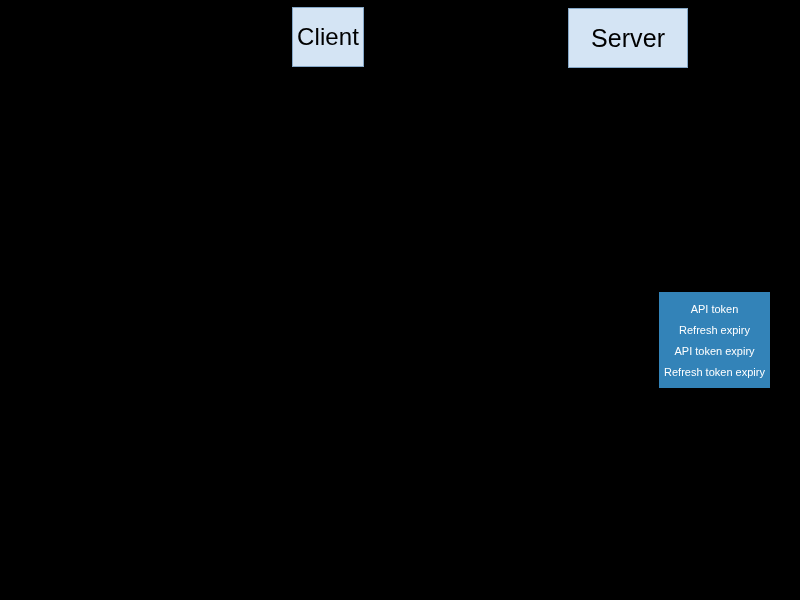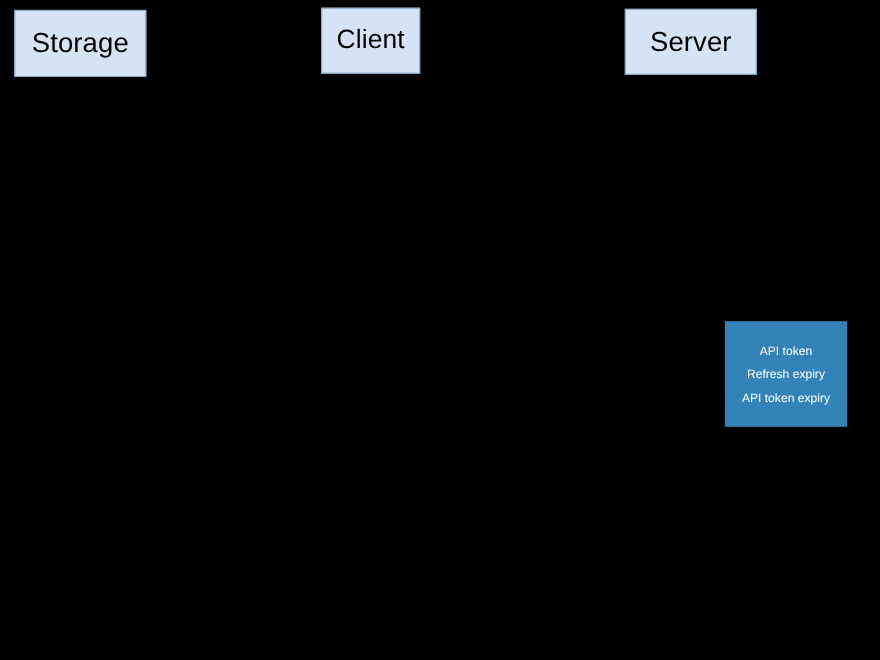--- a/index.html
+++ b/index.html
@@ -47,21 +47,21 @@
     left: 13px;
     top: 9px;
     width: 120px;
     height: 61px;
     font-size: 25px;
   }
 
   #participant-client {
     left: 292px;
     top: 7px;
-    width: 90px;
+    width: 72px;
     height: 60px;
     font-size: 24px;
   }
 
   #participant-server {
     left: 568px;
     top: 8px;
     width: 120px;
     height: 60px;
     font-size: 25px;
@@ -92,31 +92,29 @@
     text-align: center;
     white-space: nowrap;
     user-select: none;
   }
 </style>
 </head>
 <body>
 
 <div id="canvas">
 
-  <div class="participant" id="participant-storage">
-    <span>Storage</span>
-  </div>
 
   <div class="participant" id="participant-client">
     <span>Client</span>
   </div>
 
   <div class="participant" id="participant-server">
     <span>Server</span>
   </div>
 
   <div id="note-tokens">
     <div class="note-line">API token</div>
     <div class="note-line">Refresh expiry</div>
     <div class="note-line">API token expiry</div>
+    <div class="note-line">Refresh token expiry</div>
   </div>
 
 </div>
 
 </body></html>

